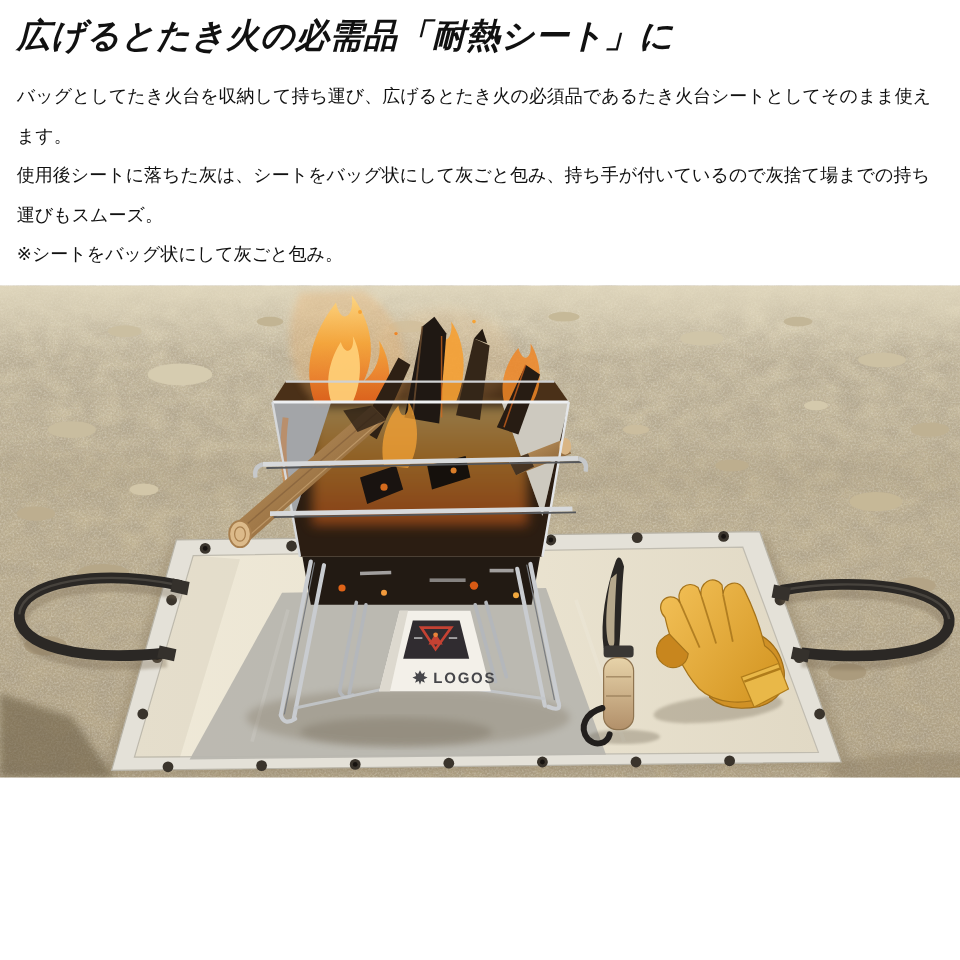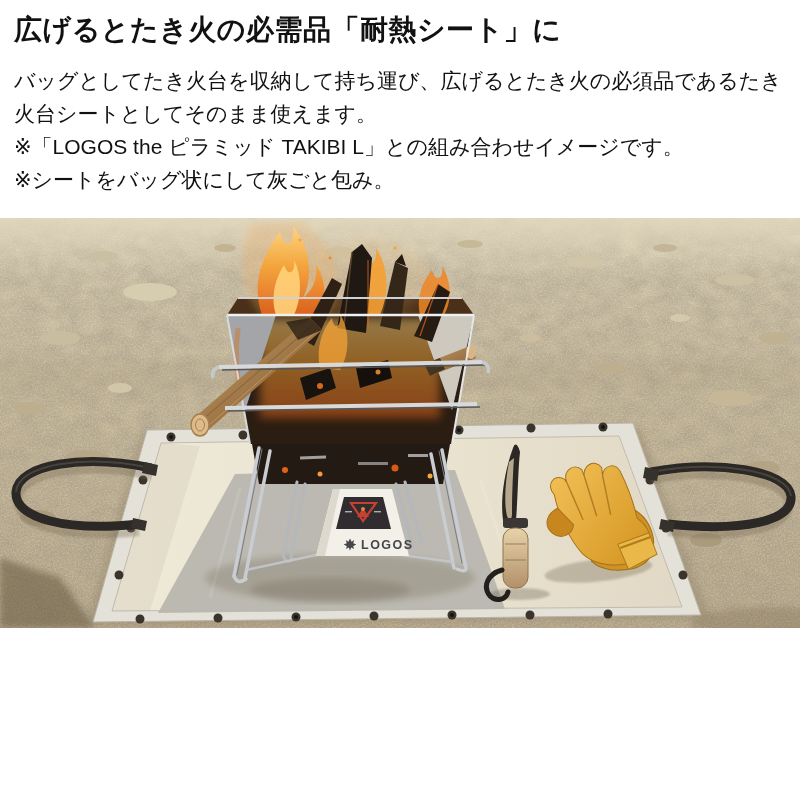--- a/index.html
+++ b/index.html
@@ -1,35 +1,35 @@
 <!DOCTYPE html>
 <html><head>
 <meta charset="utf-8">
 <style>
   html,body{margin:0;padding:0;background:#ffffff;}
   body{width:800px;height:800px;overflow:hidden;
        font-family:"Liberation Sans","DejaVu Sans",sans-serif;color:#1a1a1a;}
   .page{padding:0 14px;}
   h1.title{margin:12px 0 0;font-size:28px;line-height:1.3;font-weight:bold;
-           letter-spacing:.5px;color:#111;}
+           letter-spacing:.5px;color:#111;font-style:italic;}
   .desc{margin-top:16px;}
-  .desc p{margin:0;font-size:21px;line-height:33px;color:#111;}
-  figure.photo{margin:22px -14px 0;width:740px;height:410px;text-align:center;}
+  .desc p{margin:0;font-size:15px;line-height:33px;color:#111;}
+  figure.photo{margin:9px -14px 0;width:740px;height:410px;text-align:center;}
   figure.photo svg{display:block;}
 </style>
 </head>
 <body>
 
 <div class="page">
 
   <h1 class="title">広げるとたき火の必需品「耐熱シート」に</h1>
 
   <div class="desc">
     <p>バッグとしてたき火台を収納して持ち運び、広げるとたき火の必須品であるたき火台シートとしてそのまま使えます。</p>
-    <p>※「LOGOS the ピラミッド TAKIBI L」との組み合わせイメージです。</p>
+    <p>使用後シートに落ちた灰は、シートをバッグ状にして灰ごと包み、持ち手が付いているので灰捨て場までの持ち運びもスムーズ。</p>
     <p>※シートをバッグ状にして灰ごと包み。</p>
   </div>
 
   <figure class="photo">
     <svg viewBox="0 0 800 410" width="800" height="410" role="img">
       <defs>
         <linearGradient id="gravelG" x1="0" y1="0" x2="0" y2="1">
           <stop offset="0" stop-color="#d9cfb3"></stop>
             <stop offset="0.45" stop-color="#c5b795"></stop>
             <stop offset="1" stop-color="#b2a281"></stop>

